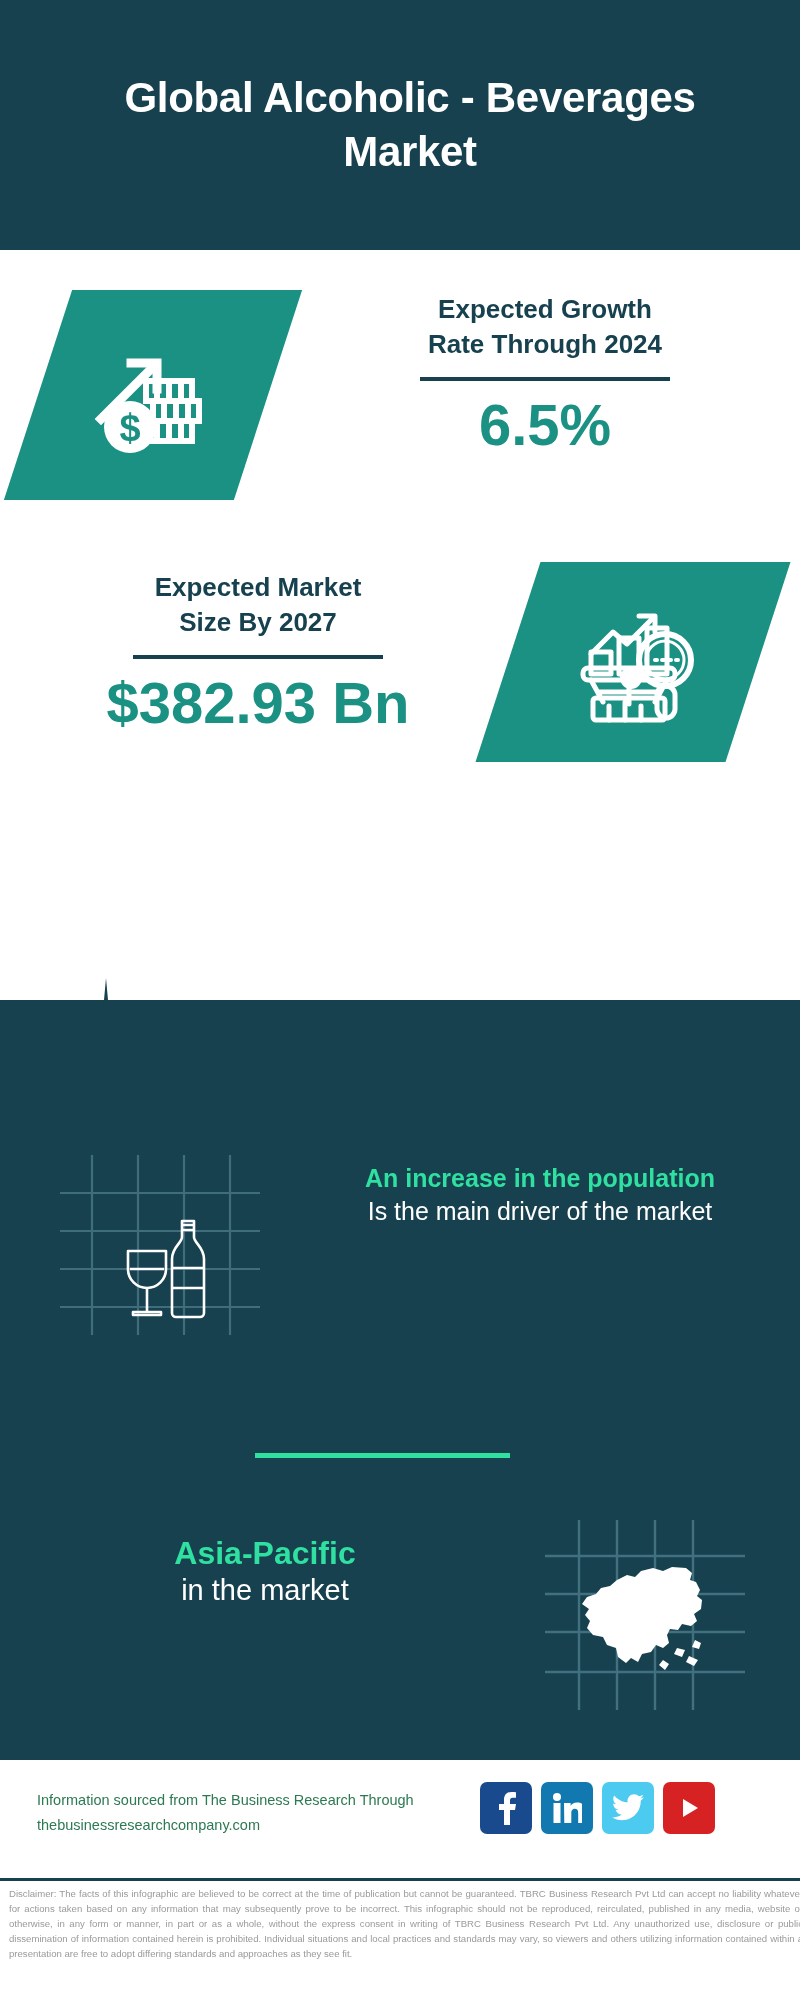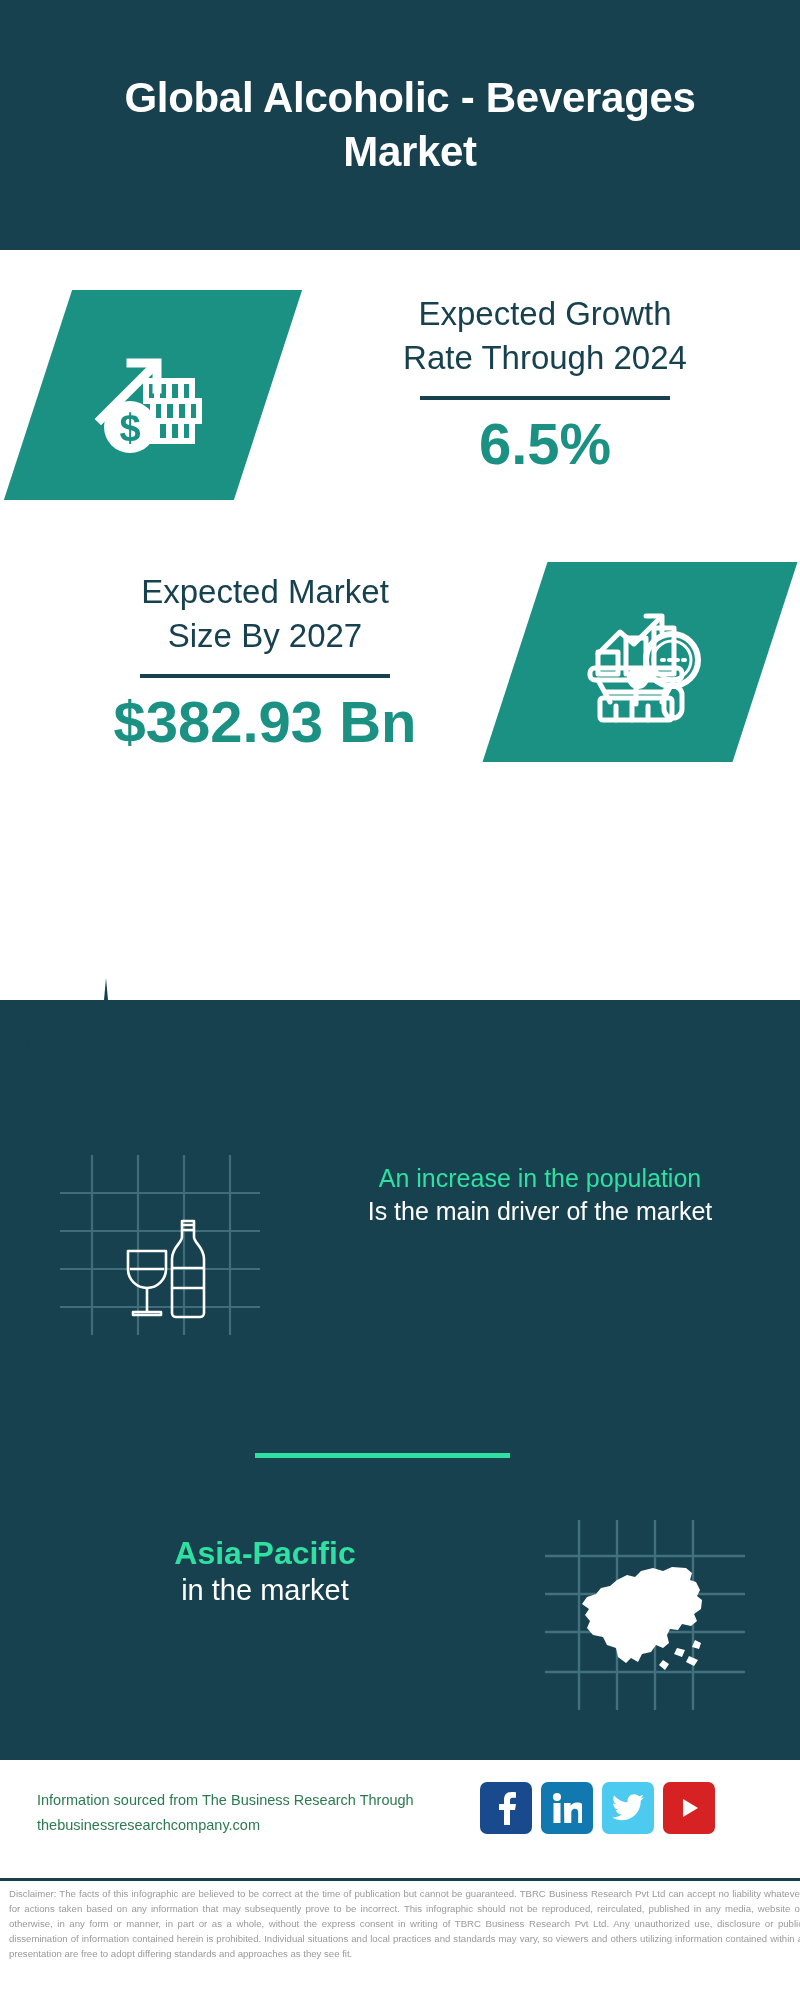--- a/index.html
+++ b/index.html
@@ -19,44 +19,44 @@
 
   
   .block-growth { position:absolute; left:0; top:250px; width:800px; height:290px; }
   .para-left {
     position:absolute; left:38px; top:40px; width:230px; height:210px;
     background:#1b9183; transform:skewX(-18deg);
   }
   .para-left .ico { transform:skewX(18deg); width:100%; height:100%;
      display:flex; align-items:center; justify-content:center; }
   .growth-text { position:absolute; left:320px; top:42px; width:450px; text-align:center; }
-  .lbl-dark { color:#17414f; font-size:33px; font-weight:normal; line-height:1.33; }
+  .lbl-dark { color:#17414f; font-size:26px; font-weight:bold; line-height:1.33; }
   .rule-dark { width:250px; height:4px; background:#17414f; margin:16px auto 14px; }
   .big-teal { color:#1b9183; font-size:58px; font-weight:bold; line-height:1.05; }
 
   
-  .block-size { position:absolute; left:15px; top:540px; width:760px; height:420px; }
+  .block-size { position:absolute; left:8px; top:540px; width:760px; height:420px; }
   .para-right {
     position:absolute; left:500px; top:22px; width:250px; height:200px;
     background:#1b9183; transform:skewX(-18deg);
   }
   .para-right .ico { transform:skewX(18deg); width:100%; height:100%;
      display:flex; align-items:center; justify-content:center; }
   .size-text { position:absolute; left:30px; top:30px; width:440px; text-align:center; }
   .rule-dark2 { width:250px; height:4px; background:#17414f; margin:16px auto 14px; }
 
   
   .dark-panel { position:absolute; left:0; top:1000px; width:800px; height:760px; background:#17414f; }
   .skyline { position:absolute; left:0; top:960px; width:800px; height:170px; }
 
   
   .fact1 { position:absolute; left:0; top:1155px; width:800px; height:230px; }
   .fact1 .art { position:absolute; left:60px; top:0px; width:200px; height:180px; }
   .fact1 .txt { position:absolute; left:300px; top:8px; width:480px; text-align:center; }
-  .grn { color:#2fe0a0; font-size:25px; font-weight:normal; line-height:1.26; }
+  .grn { color:#2fe0a0; font-size:25px; font-weight:bold; line-height:1.26; }
   .wht { color:#ffffff; font-size:25px; line-height:1.28; }
 
   .mid-rule { position:absolute; left:255px; top:1453px; width:255px; height:5px; background:#2fe0a0; }
 
   
   .fact2 { position:absolute; left:0; top:1520px; width:800px; height:220px; }
   .fact2 .txt { position:absolute; left:25px; top:14px; width:480px; text-align:center; }
   .fact2 .art { position:absolute; left:545px; top:0px; width:200px; height:190px; }
   .grn2 { color:#2fe0a0; font-size:32px; font-weight:bold; line-height:1.2; }
   .wht2 { color:#ffffff; font-size:29px; line-height:1.3; }

